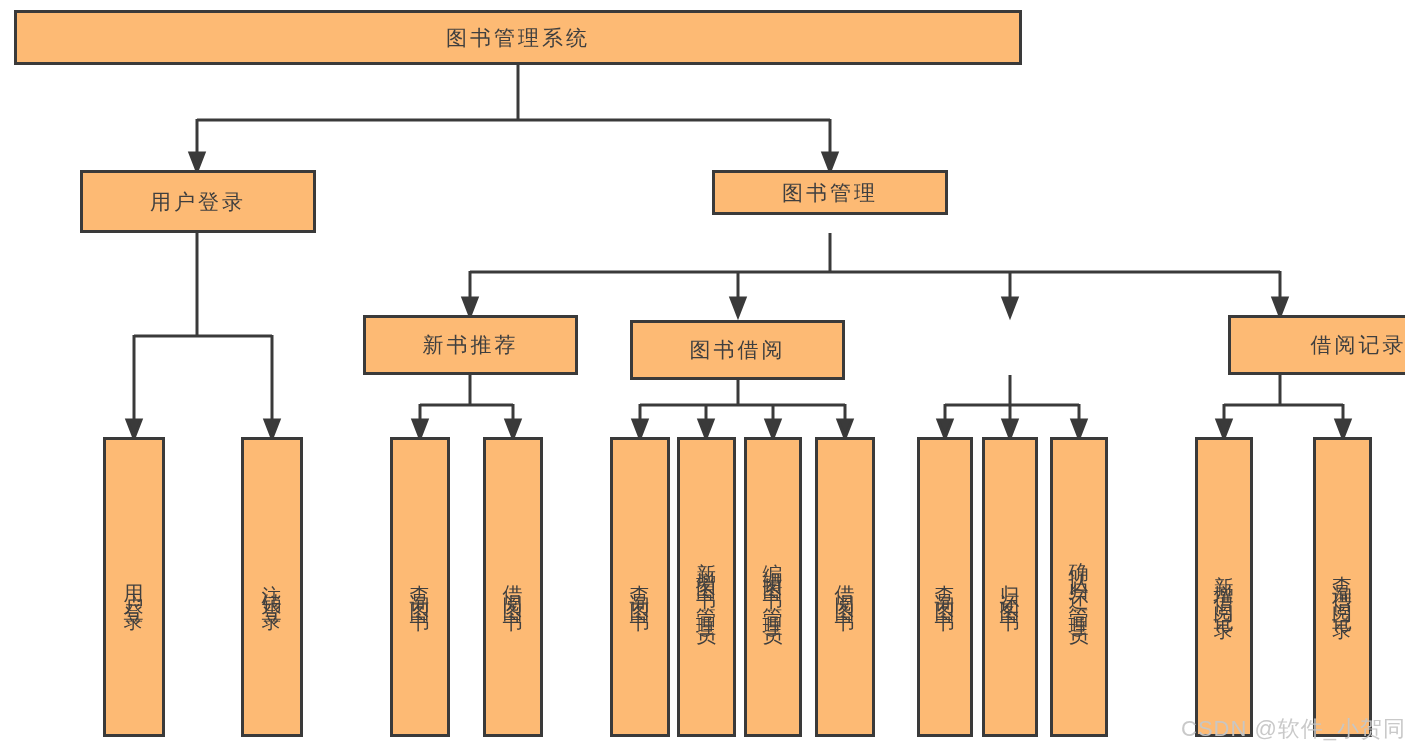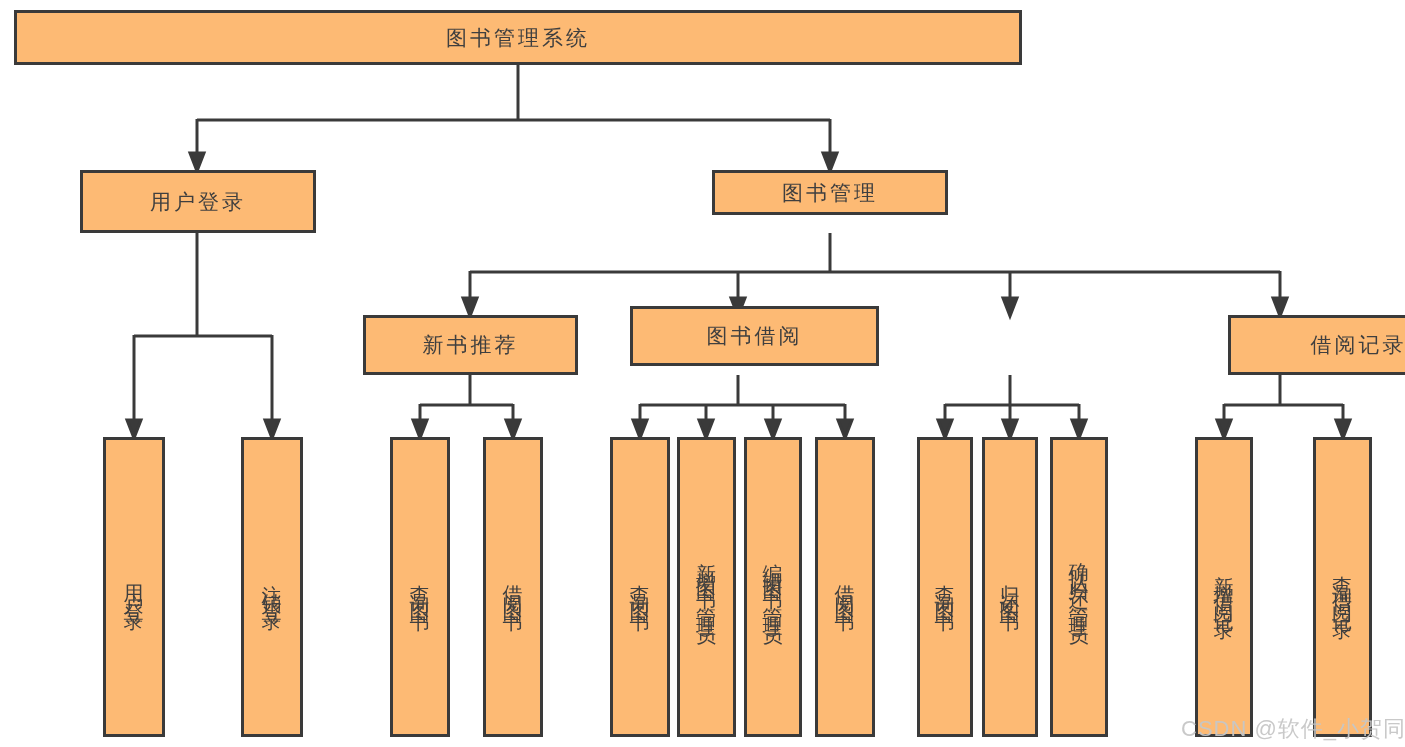--- a/index.html
+++ b/index.html
@@ -98,21 +98,21 @@
   <div class="node h" style="left:80px;top:170px;width:236px;height:63px">
     <span class="lbl">用户登录</span>
   </div>
   <div class="node h" style="left:712px;top:170px;width:236px;height:45px">
     <span class="lbl">图书管理</span>
   </div>
 
   <div class="node h" style="left:363px;top:315px;width:215px;height:60px">
     <span class="lbl">新书推荐</span>
   </div>
-  <div class="node h" style="left:630px;top:306px;width:249px;height:60px">
+  <div class="node h" style="left:630px;top:320px;width:215px;height:60px">
     <span class="lbl">图书借阅</span>
   </div>
   <div class="node h" style="left:1228px;top:315px;width:261px;height:60px">
     <span class="lbl">借阅记录</span>
   </div>
 
   <div class="node v" style="left:103px;top:437px;width:62px;height:300px">
     <span class="lbl">用户登录</span>
   </div>
   <div class="node v" style="left:241px;top:437px;width:62px;height:300px">

